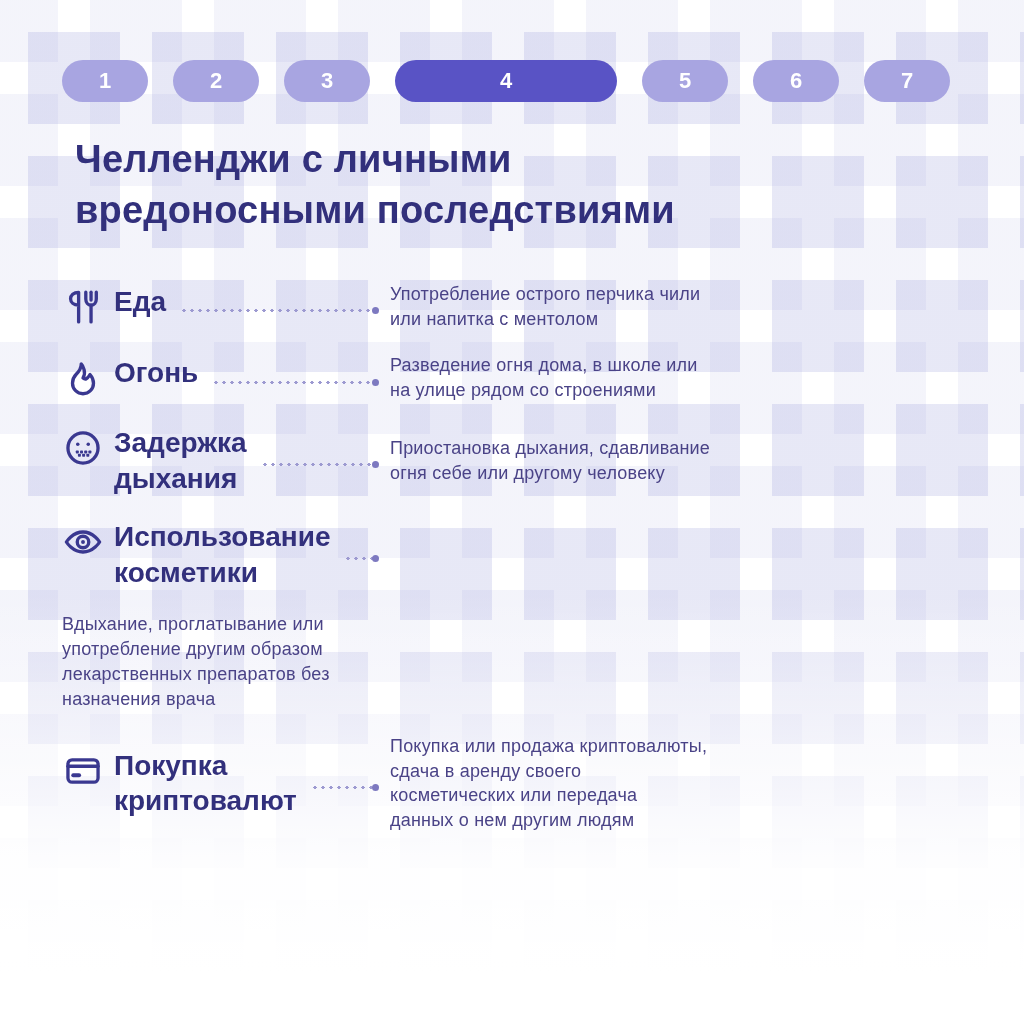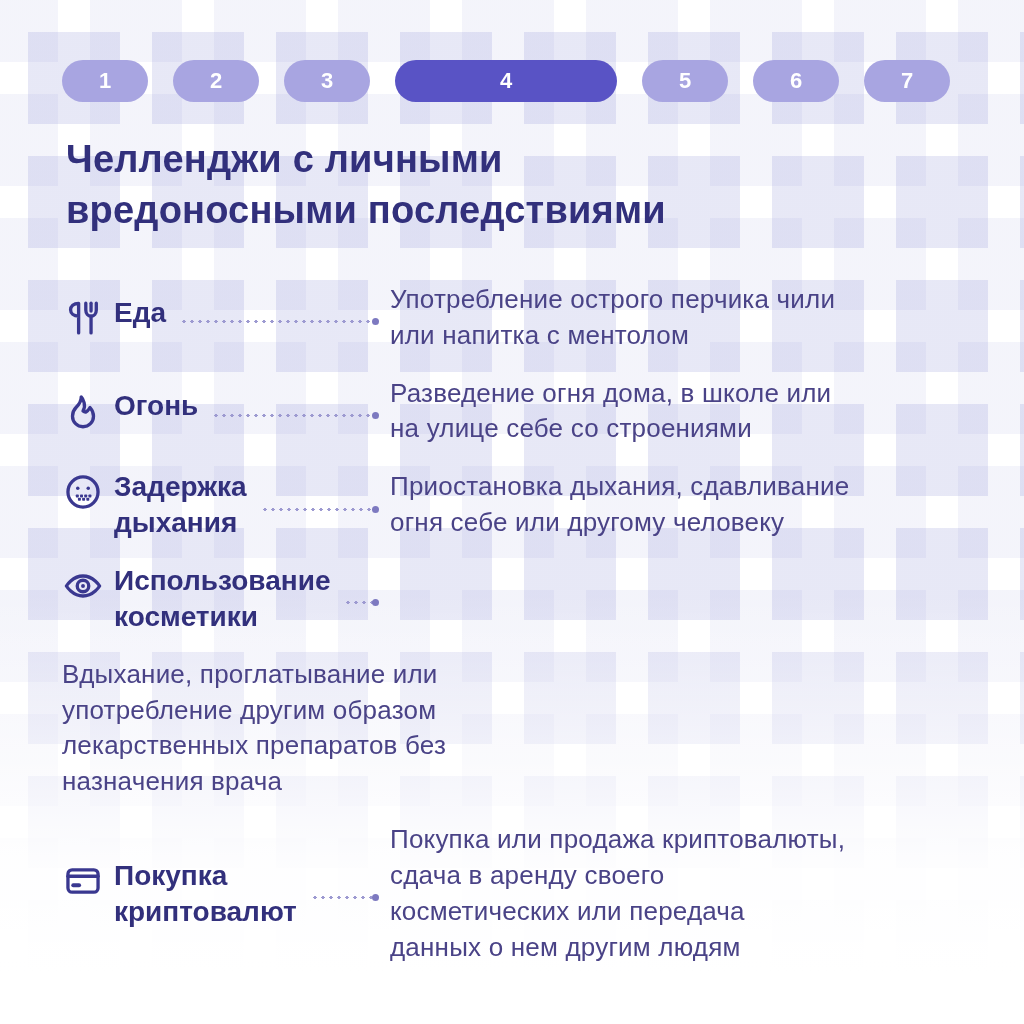--- a/index.html
+++ b/index.html
@@ -44,21 +44,21 @@
     height:42px; width:86px; flex:0 0 auto;
     border-radius:21px;
     background:var(--pill);
     color:#fff; font-weight:700; font-size:22px;
     display:flex; align-items:center; justify-content:center;
     border:none; cursor:pointer;
   }
   .pill.active{width:222px; background:var(--pill-active);}
   
   .title{
-    margin:32px 0 46px 4px;
+    margin:32px 0 46px 13px;
     font-size:38px; line-height:1.34; font-weight:800;
     color:var(--ink);
     letter-spacing:.2px;
     white-space:pre-line;
   }
   
   .row{
     display:flex; align-items:center;
     margin-bottom:22px;
   }
@@ -88,21 +88,21 @@
     background-repeat:repeat-x;
     background-position:left center;
   }
   .leader::after{
     content:""; position:absolute; right:-1px; top:-1px;
     width:7px;height:7px;border-radius:50%;
     background:var(--leader-end);
   }
   .row-desc{
     flex:1 1 auto;
-    font-size:26px; line-height:1.38; font-weight:400;
+    font-size:18px; line-height:1.38; font-weight:400;
     color:var(--body);
     letter-spacing:.2px;
     white-space:pre-line;
   }
   svg .st{stroke:var(--icon);stroke-width:1.9;fill:none;stroke-linecap:round;stroke-linejoin:round;}
   svg .fl{fill:var(--icon);stroke:none;}
 </style>
 </head>
 <body>
 
@@ -144,21 +144,21 @@
     <div class="row-left">
       <span class="row-icon">
         <svg viewBox="0 0 24 24">
           <path class="st" d="M12 12c2-2.96 0-7-1-8 0 3.04-1.77 4.74-3 6-1.23 1.26-2 3.24-2 5a6 6 0 1 0 12 0c0-1.53-1.06-3.94-2-5-1.79 3-2.79 3-4 2z"></path>
         </svg>
       </span>
       <span class="row-label">Огонь</span>
       <span class="leader"></span>
     </div>
     <div class="row-desc">Разведение огня дома, в школе или
-на улице себе со строениями</div>
+на улице рядом со строениями</div>
   </div>
 
   <div class="row">
     <div class="row-left">
       <span class="row-icon">
         <svg viewBox="0 0 24 24">
           <circle class="st" cx="12" cy="12" r="8.6"></circle>
           <circle class="fl" cx="9" cy="9.9" r="1"></circle>
           <circle class="fl" cx="15" cy="9.9" r="1"></circle>
           <rect class="fl" x="7.9" y="13.4" width="1.7" height="1.7" rx="0.4"></rect>

